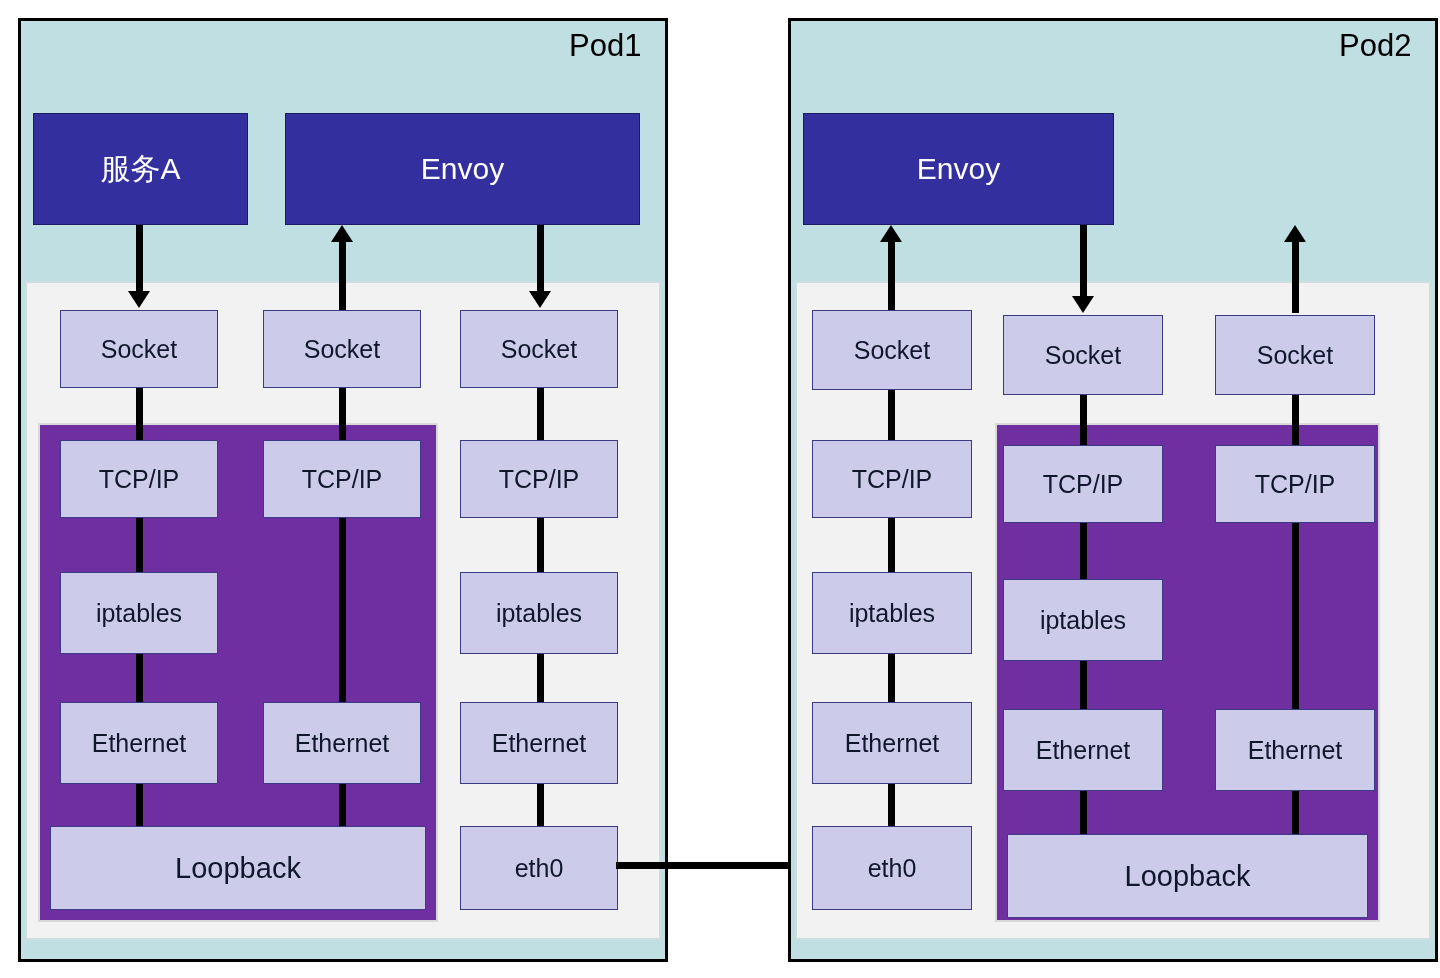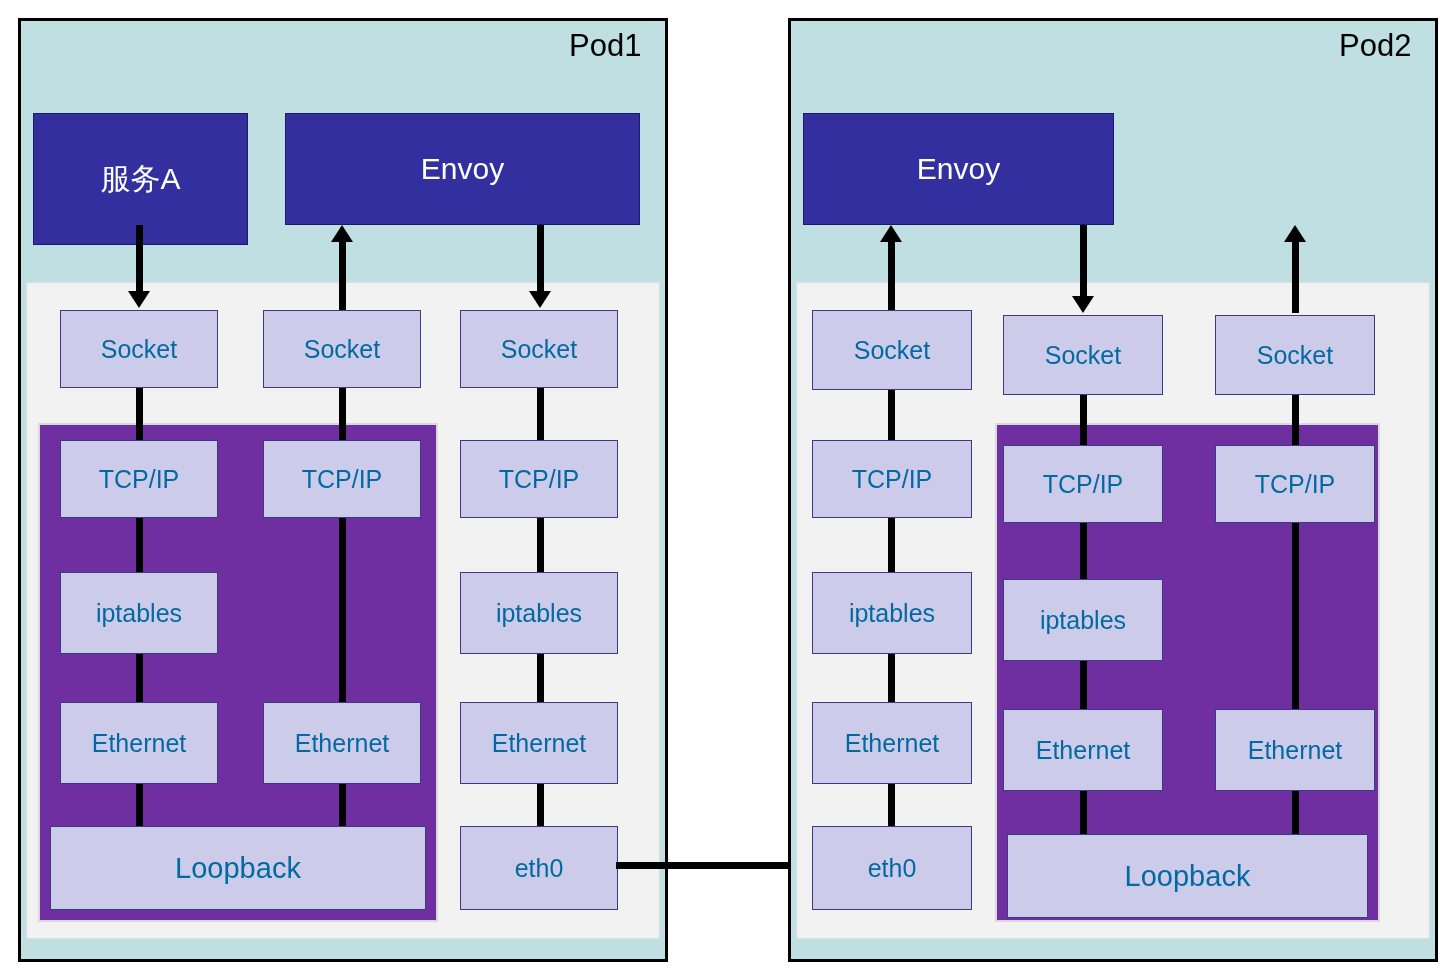--- a/index.html
+++ b/index.html
@@ -16,21 +16,21 @@
 
   
   .kernel{position:absolute;background:#702fa0;border:2px solid #d9d9d9;box-sizing:border-box;}
 
   
   .appbox{position:absolute;background:#332f9e;border:1px solid #1d1a66;box-sizing:border-box;
           display:flex;align-items:center;justify-content:center;color:#ffffff;font-size:30px;}
 
   
   .lbox{position:absolute;background:#ccccea;border:1px solid #3b3b84;box-sizing:border-box;
-        display:flex;align-items:center;justify-content:center;color:#0369a1;font-size:25px;}
+        display:flex;align-items:center;justify-content:center;color:#0f172a;font-size:25px;}
 
   
   .vline{position:absolute;background:#000000;width:7px;}
   .hline{position:absolute;background:#000000;height:7px;}
 
   .arrow-down{position:absolute;width:0;height:0;border-left:11px solid transparent;
               border-right:11px solid transparent;border-top:17px solid #000000;}
   .arrow-up{position:absolute;width:0;height:0;border-left:11px solid transparent;
             border-right:11px solid transparent;border-bottom:17px solid #000000;}
   .arrow-right{position:absolute;width:0;height:0;border-top:13px solid transparent;
@@ -42,21 +42,21 @@
 <div id="canvas">
 
   <div class="pod" style="left:18px;top:18px;width:650px;height:944px;">
   </div>
   <div class="pod-title" style="left:569px;top:30px;">Pod1</div>
 
   <div class="panel" style="left:25px;top:281px;width:636px;height:659px;"></div>
 
   <div class="kernel" style="left:38px;top:423px;width:400px;height:499px;"></div>
 
-  <div class="appbox" style="left:33px;top:113px;width:215px;height:132px;">服务A</div>
+  <div class="appbox" style="left:33px;top:113px;width:215px;height:112px;">服务A</div>
   <div class="appbox" style="left:285px;top:113px;width:355px;height:112px;">Envoy</div>
 
   <div class="vline" style="left:136px;top:225px;height:72px;"></div>
   <div class="arrow-down" style="left:128px;top:291px;"></div>
 
   <div class="vline" style="left:339px;top:240px;height:70px;"></div>
   <div class="arrow-up" style="left:331px;top:225px;"></div>
 
   <div class="vline" style="left:537px;top:225px;height:72px;"></div>
   <div class="arrow-down" style="left:529px;top:291px;"></div>

